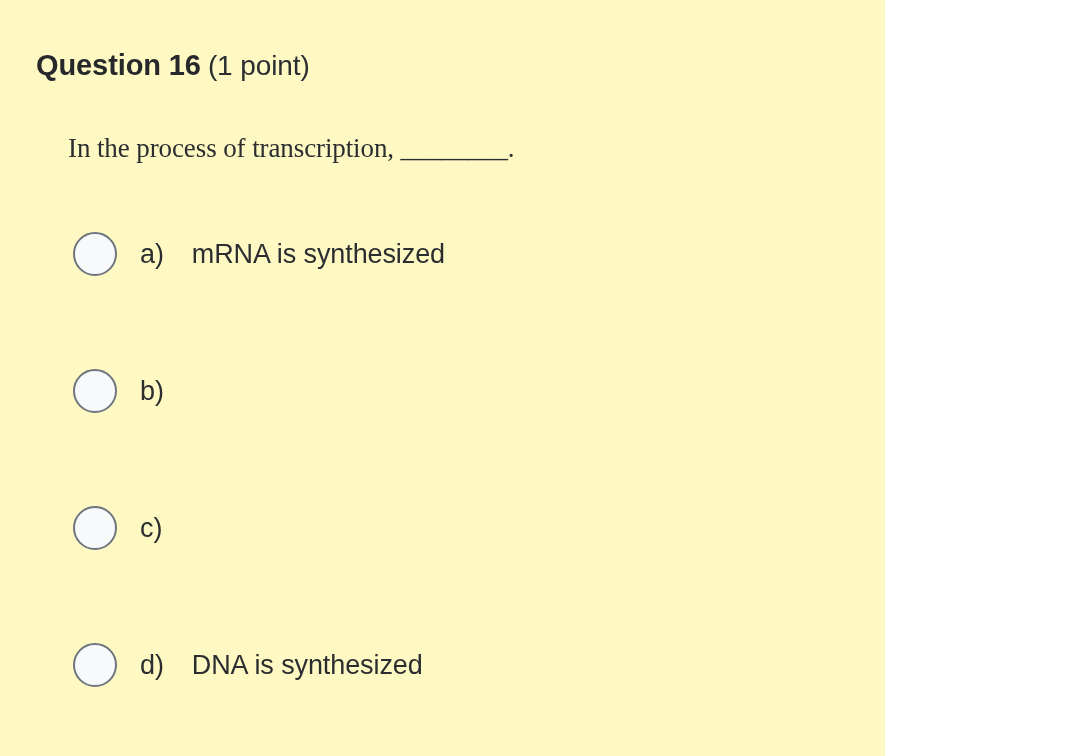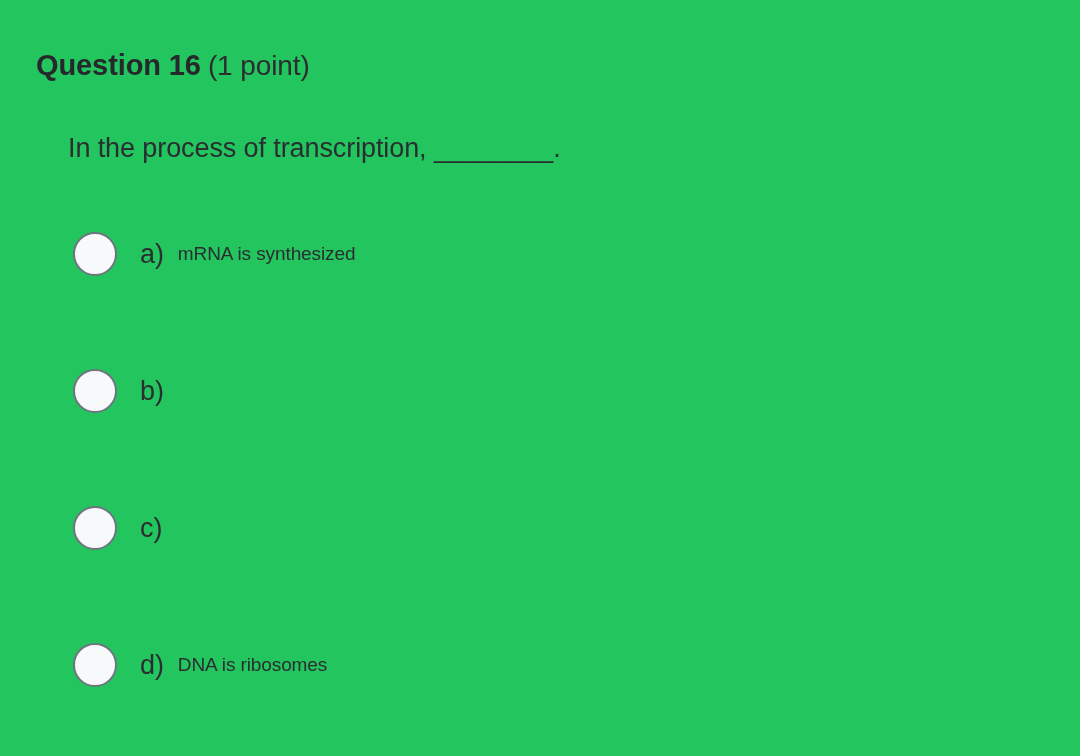--- a/index.html
+++ b/index.html
@@ -15,23 +15,23 @@
     overflow: hidden;
     font-family: "Liberation Sans", "DejaVu Sans", sans-serif;
     color: #2b2b2b;
     -webkit-font-smoothing: antialiased;
   }
 
   .quiz-page {
     position: absolute;
     left: 0;
     top: 0;
-    width: 1080px;
+    width: 885px;
     height: 756px;
-    background: #22c55e;
+    background: #fef9c3;
   }
 
   
   .question-header {
     position: absolute;
     left: 36px;
     top: 48px;
     white-space: nowrap;
     line-height: 1.2;
   }
@@ -53,20 +53,21 @@
   .question-stem {
     position: absolute;
     left: 68px;
     top: 130px;
     font-size: 27px;
     font-weight: normal;
     color: #2b2d30;
     line-height: 1.35;
     white-space: nowrap;
     letter-spacing: -0.1px;
+    font-family: Liberation Serif, serif;
   }
 
   
   .answer-list {
     position: absolute;
     left: 0;
     top: 0;
     width: 1080px;
   }
   .answer-option {
@@ -93,23 +94,23 @@
   }
 
   .answer-letter {
     font-size: 27px;
     color: #2b2d30;
     margin-left: 23px;
     letter-spacing: -0.1px;
     white-space: nowrap;
   }
   .answer-text {
-    font-size: 19px;
+    font-size: 27px;
     color: #2b2d30;
-    margin-left: 14px;
+    margin-left: 28px;
     letter-spacing: -0.1px;
     white-space: nowrap;
   }
 </style>
 </head>
 <body>
 
 <div class="quiz-page">
 
   <div class="question-header">
@@ -132,17 +133,17 @@
     </div>
 
     <div class="answer-option opt-2">
       <span class="radio-button"></span>
       <span class="answer-letter">c)</span>
     </div>
 
     <div class="answer-option opt-3">
       <span class="radio-button"></span>
       <span class="answer-letter">d)</span>
-      <span class="answer-text">DNA is ribosomes</span>
+      <span class="answer-text">DNA is synthesized</span>
     </div>
 
   </div>
 </div>
 
 </body></html>

